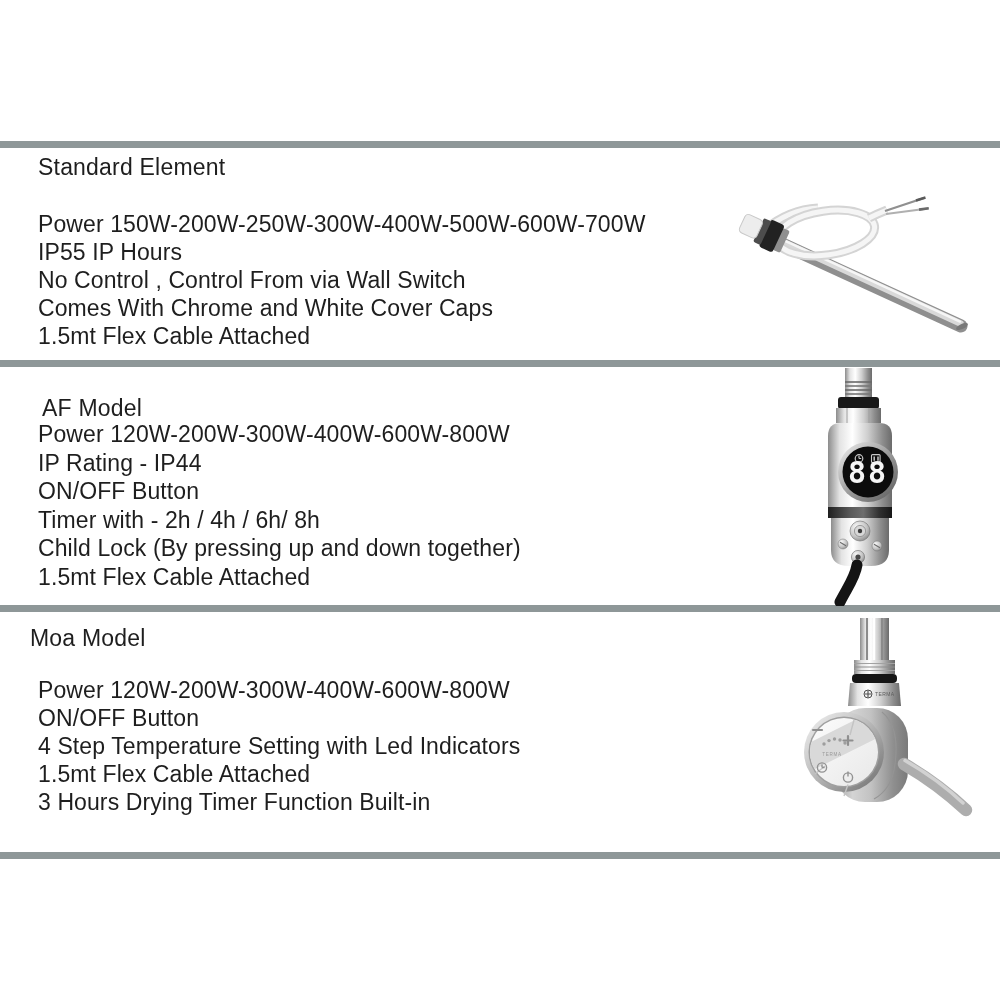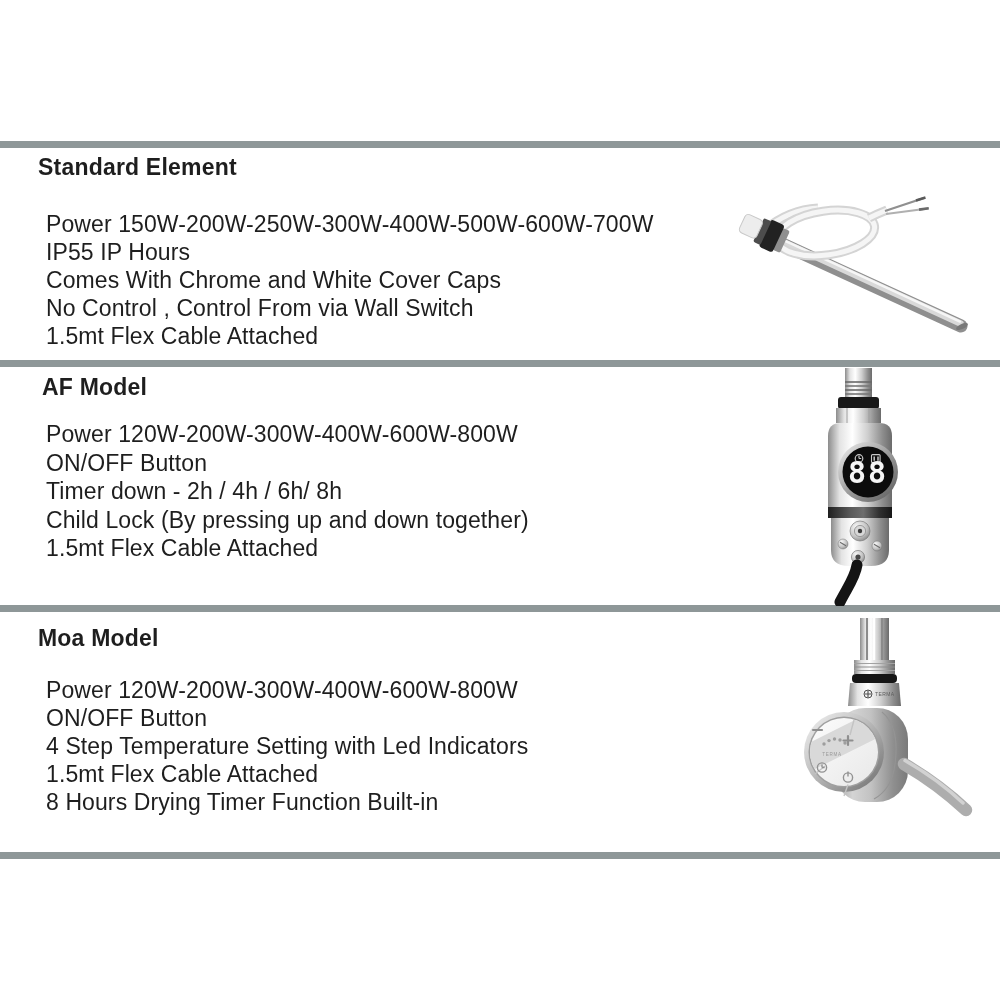--- a/index.html
+++ b/index.html
@@ -17,34 +17,34 @@
     font-family:"Liberation Sans","DejaVu Sans",sans-serif;
     color:var(--text);
   }
   .divider{
     position:absolute;left:0;width:1000px;height:7px;
     background:var(--divider);
   }
   .d1{top:141px}.d2{top:360px}.d3{top:605px}.d4{top:852px}
   .title{
     position:absolute;
-    font-size:23px;font-weight:700;line-height:24px;
+    font-size:23px;font-weight:400;line-height:24px;
     letter-spacing:0.2px;white-space:nowrap;
   }
   .specs{
     position:absolute;
-    font-size:23px;letter-spacing:0.1px;white-space:nowrap;margin-left:8px;
+    font-size:23px;letter-spacing:0.1px;white-space:nowrap;
   }
   .spec-line{line-height:28px;}
   .t1{left:38px;top:155px}
   .sp1{left:38px;top:210px}
-  .t2{left:42px;top:375px}
+  .t2{left:42px;top:396px}
   .sp2{left:38px;top:420px}
   .sp2 .spec-line{line-height:28.6px;}
-  .t3{left:38px;top:626px}
+  .t3{left:30px;top:626px}
   .sp3{left:38px;top:676px}
   .photo{position:absolute;}
   .photo1{left:728px;top:186px;width:262px;height:165px}
   .photo2{left:803px;top:366px;width:190px;height:240px}
   .photo3{left:768px;top:616px;width:228px;height:244px}
   svg text{user-select:none;}
 </style>
 </head>
 <body>
 
@@ -52,22 +52,22 @@
 
   <div class="divider d1"></div>
   <div class="divider d2"></div>
   <div class="divider d3"></div>
   <div class="divider d4"></div>
 
   <h2 class="title t1">Standard Element</h2>
   <div class="specs sp1">
     <div class="spec-line">Power 150W-200W-250W-300W-400W-500W-600W-700W</div>
     <div class="spec-line">IP55 IP Hours</div>
+    <div class="spec-line">No Control , Control From via Wall Switch</div>
     <div class="spec-line">Comes With Chrome and White Cover Caps</div>
-    <div class="spec-line">No Control , Control From via Wall Switch</div>
     <div class="spec-line">1.5mt Flex Cable Attached</div>
   </div>
 
   <svg class="photo photo1" viewBox="0 0 262 165">
     <g>
       <line x1="52" y1="57" x2="233" y2="140" stroke="#8f8f8f" stroke-width="13" stroke-linecap="round"></line>
       <line x1="51" y1="54" x2="232.5" y2="137.5" stroke="#d9d9d9" stroke-width="6.5" stroke-linecap="round"></line>
       <line x1="50.5" y1="51.8" x2="232" y2="135.6" stroke="#f6f6f6" stroke-width="2.4" stroke-linecap="round"></line>
       <ellipse cx="234" cy="140.5" rx="2.6" ry="6.4" transform="rotate(65 234 140.5)" fill="#787878"></ellipse>
     </g>
@@ -87,22 +87,23 @@
       <rect x="50" y="39" width="8" height="24" rx="2" fill="#8f8f8f"></rect>
       <rect x="36" y="36" width="15" height="30" rx="3" fill="#222222"></rect>
       <rect x="29" y="38" width="8" height="26" rx="2" fill="#4d4d4d"></rect>
       <rect x="11" y="41" width="19" height="20" rx="4" fill="#ededed" stroke="#c8c8c8"></rect>
     </g>
   </svg>
 
   <h2 class="title t2">AF Model</h2>
   <div class="specs sp2">
     <div class="spec-line">Power 120W-200W-300W-400W-600W-800W</div>
+    <div class="spec-line">IP Rating - IP44</div>
     <div class="spec-line">ON/OFF Button</div>
-    <div class="spec-line">Timer down - 2h / 4h / 6h/ 8h</div>
+    <div class="spec-line">Timer with - 2h / 4h / 6h/ 8h</div>
     <div class="spec-line">Child Lock (By pressing up and down together)</div>
     <div class="spec-line">1.5mt Flex Cable Attached</div>
   </div>
 
   <svg class="photo photo2" viewBox="0 0 190 240">
     <defs>
       <linearGradient id="afChrome" x1="0" y1="0" x2="1" y2="0">
         <stop offset="0" stop-color="#8c8c8c"></stop>
           <stop offset="0.18" stop-color="#e3e3e3"></stop>
         <stop offset="0.38" stop-color="#ffffff"></stop>
@@ -168,21 +169,21 @@
     <circle cx="55" cy="191" r="2.6" fill="#474747"></circle>
     <path d="M54,199 C52,212 44,222 37,236" stroke="#141414" stroke-width="11" fill="none" stroke-linecap="round"></path>
   </svg>
 
   <h2 class="title t3">Moa Model</h2>
   <div class="specs sp3">
     <div class="spec-line">Power 120W-200W-300W-400W-600W-800W</div>
     <div class="spec-line">ON/OFF Button</div>
     <div class="spec-line">4 Step Temperature Setting with Led Indicators</div>
     <div class="spec-line">1.5mt Flex Cable Attached</div>
-    <div class="spec-line">8 Hours Drying Timer Function Built-in</div>
+    <div class="spec-line">3 Hours Drying Timer Function Built-in</div>
   </div>
 
   <svg class="photo photo3" viewBox="0 0 228 244">
     <defs>
       <linearGradient id="moaChrome" x1="0" y1="0" x2="1" y2="0">
         <stop offset="0" stop-color="#8c8c8c"></stop>
           <stop offset="0.18" stop-color="#e3e3e3"></stop>
         <stop offset="0.38" stop-color="#ffffff"></stop>
           <stop offset="0.62" stop-color="#cfcfcf"></stop>
         <stop offset="0.85" stop-color="#8e8e8e"></stop>

